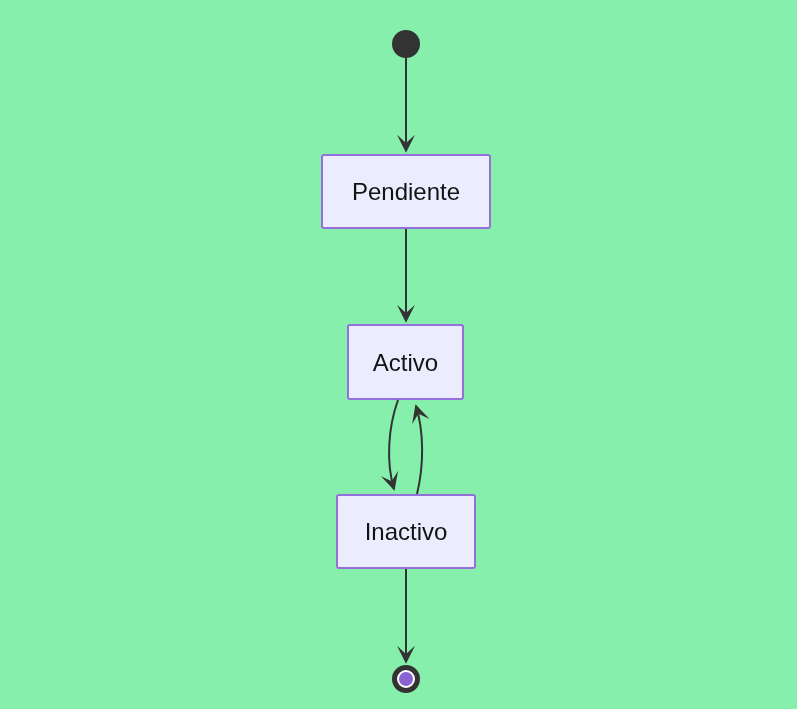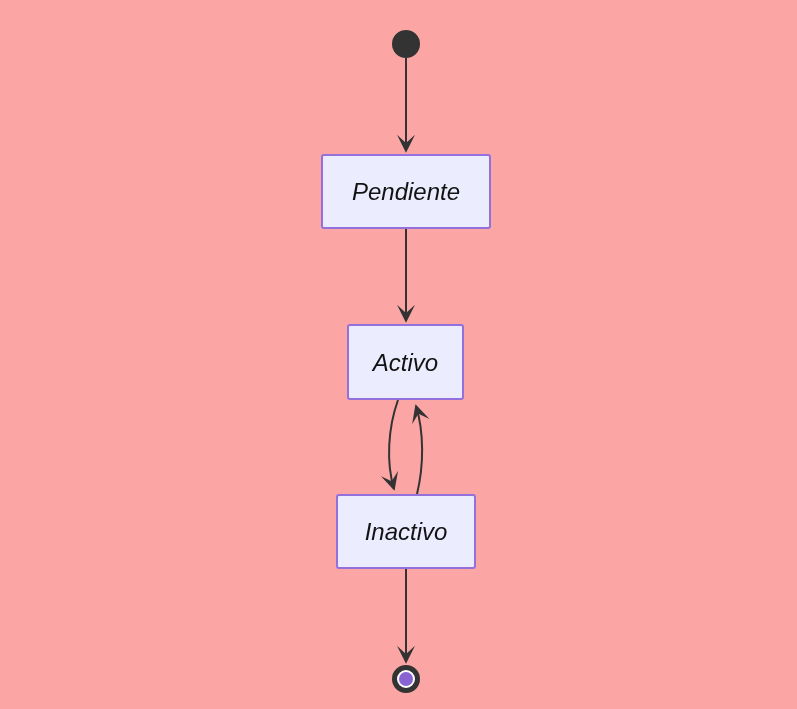--- a/index.html
+++ b/index.html
@@ -8,22 +8,21 @@
     background: #ffffff;
     width: 797px;
     height: 709px;
     overflow: hidden;
     font-family: "Liberation Sans", "DejaVu Sans", sans-serif;
   }
   .canvas {
     position: relative;
     width: 797px;
     height: 709px;
-    background: #fca5a5;
-    font-style: italic;
+    background: #86efac;
   }
   svg { display: block; }
   .edge {
     fill: none;
     stroke: #333333;
     stroke-width: 2;
   }
   .state-rect {
     fill: #ECECFF;
     stroke: #9370DB;

